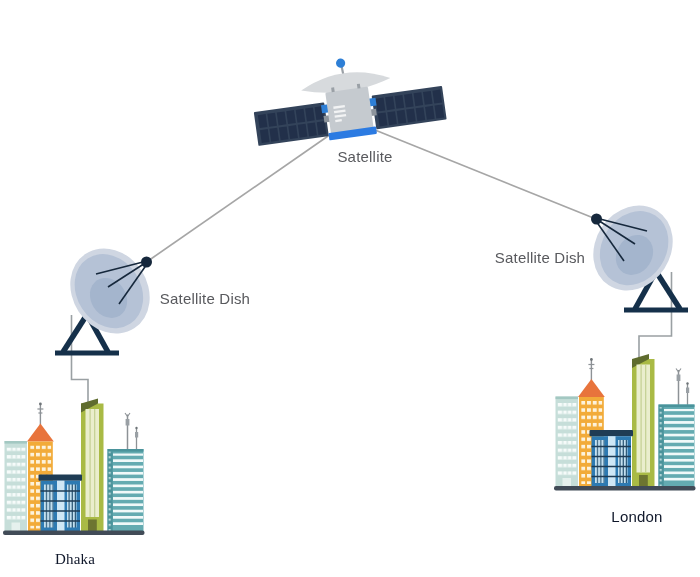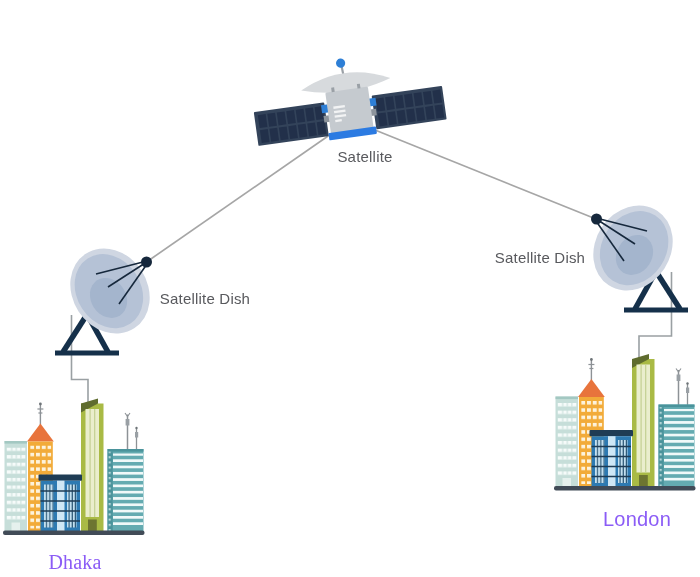--- a/index.html
+++ b/index.html
@@ -12,21 +12,21 @@
   }
   .stage svg{position:absolute;left:0;top:0;}
   .lbl{
     position:absolute;
     transform:translateX(-50%);
     white-space:nowrap;
     color:#58595d;
     font-size:15px;
     letter-spacing:.2px;
   }
-  .lbl.city{font-size:20px;color:#8b5cf6;}
+  .lbl.city{font-size:15px;color:#0f172a;}
 </style>
 </head>
 <body>
 
 <div class="stage">
 
   <svg width="700" height="577" viewBox="0 0 700 577">
     <defs>
 
       <g id="prow">

